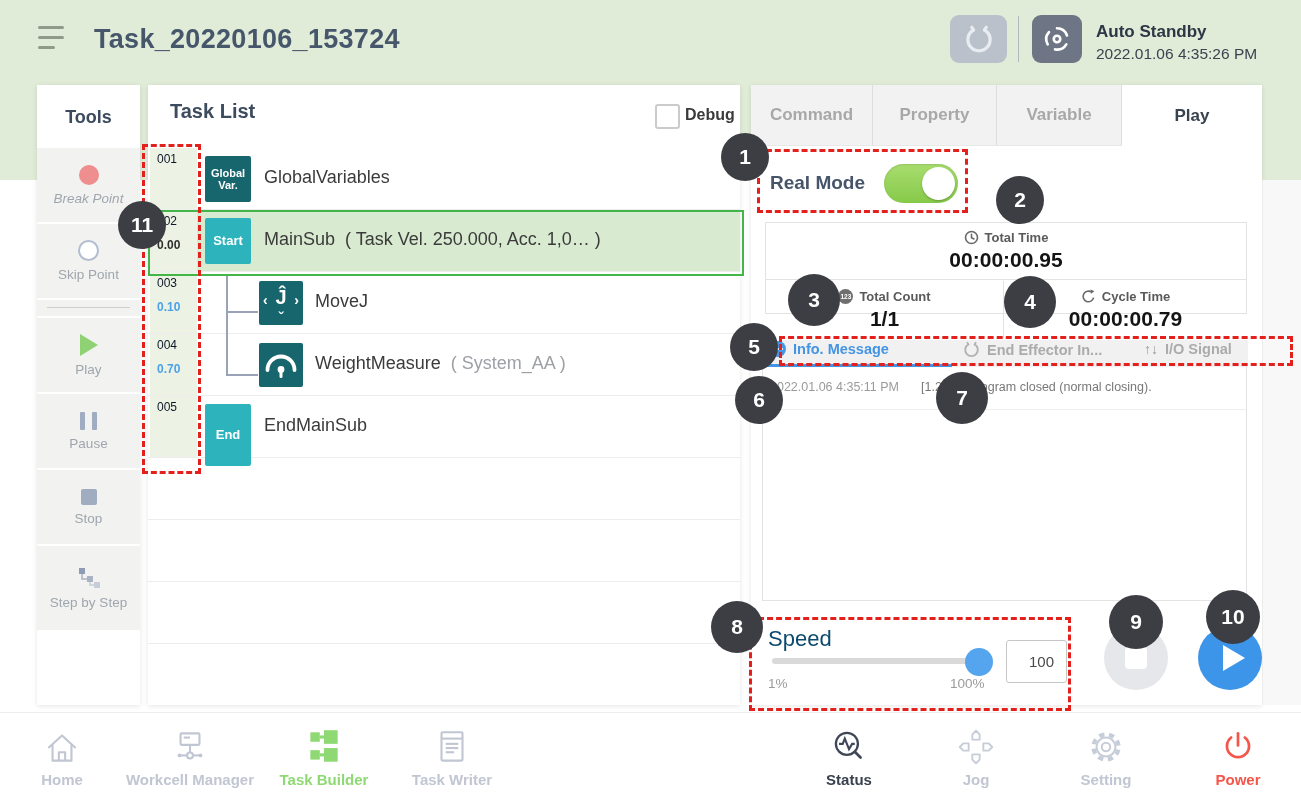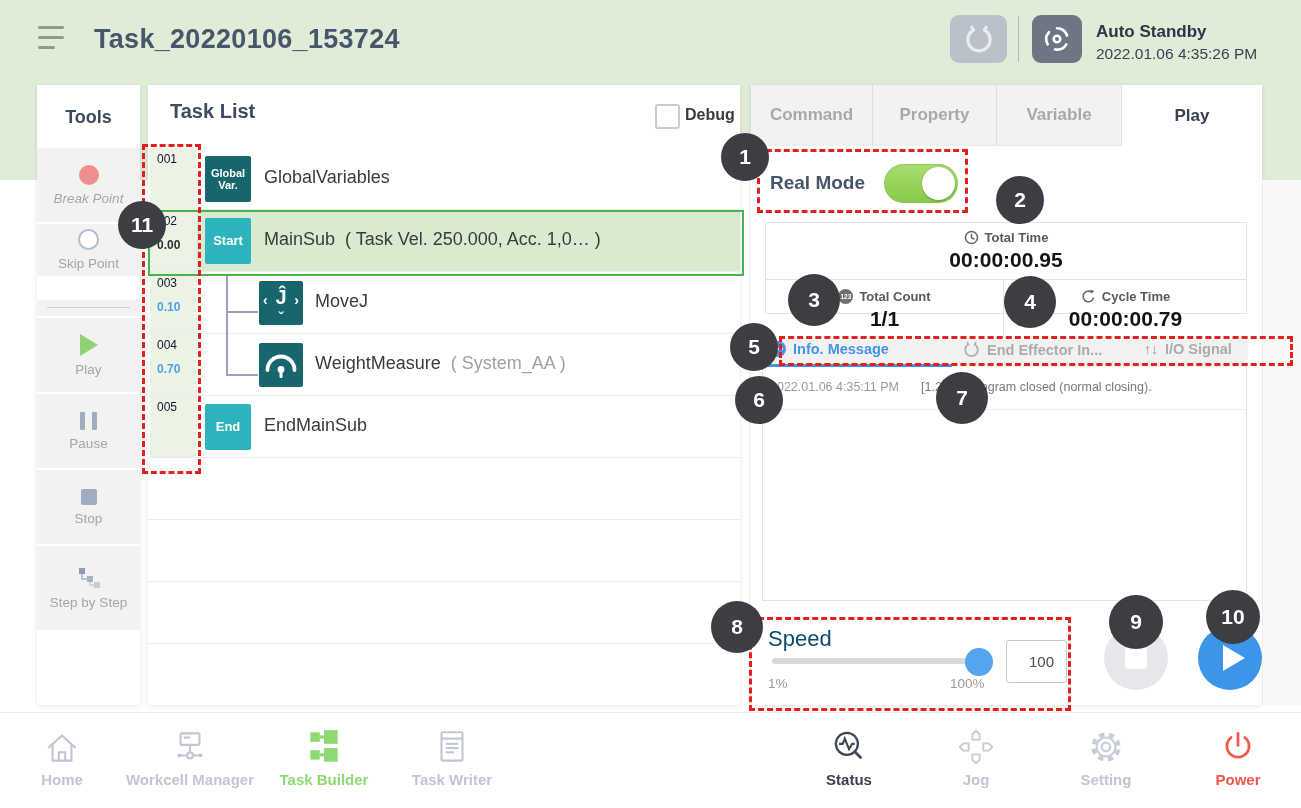--- a/index.html
+++ b/index.html
@@ -134,21 +134,21 @@
   <div class="abs status-title" style="left:1096px;top:22px;">Auto Standby</div>
   <div class="abs status-time" style="left:1096px;top:45px;text-align:right;">2022.01.06 4:35:26 PM</div>
 
   <div class="abs panel" style="left:37px;top:85px;width:103px;height:620px;">
     <div class="abs tools-title" style="top:22px;">Tools</div>
 
     <div class="abs tool-item" style="top:63px;height:74px;font-style:italic;">
       <span class="ic-break"></span>
       <span class="tool-label">Break Point</span>
     </div>
-    <div class="abs tool-item" style="top:139px;height:52px;">
+    <div class="abs tool-item" style="top:139px;height:74px;">
       <span class="ic-skip"></span>
       <span class="tool-label">Skip Point</span>
     </div>
     <div class="abs tool-item" style="top:215px;height:16px;"></div>
     <div class="abs tool-divider" style="top:222px;"></div>
     <div class="abs tool-item" style="top:233px;height:74px;">
       <span class="ic-play"></span>
       <span class="tool-label">Play</span>
     </div>
     <div class="abs tool-item" style="top:309px;height:74px;">
@@ -234,21 +234,21 @@
       <div class="abs row-label" style="left:167px;top:19px;">
         <span>WeightMeasure</span>&nbsp;
         <span class="row-detail-gray">( System_AA )</span>
       </div>
     </div>
 
     <div class="task-row" style="top:311px;">
       <div class="numcell">
         <span class="n">005</span>
       </div>
-      <div class="badge badge-cyan" style="left:57px;top:8px;width:46px;height:46px;font-size:13px;">
+      <div class="badge badge-cyan" style="left:57px;top:8px;width:46px;height:62px;font-size:13px;">
         <span>End</span>
       </div>
       <div class="abs row-label" style="left:116px;top:19px;">EndMainSub</div>
     </div>
 
     <div class="task-row" style="top:373px;"></div>
     <div class="task-row" style="top:435px;"></div>
     <div class="task-row" style="top:497px;"></div>
     <div class="task-row" style="top:559px;border-bottom:none;height:61px;"></div>
 

